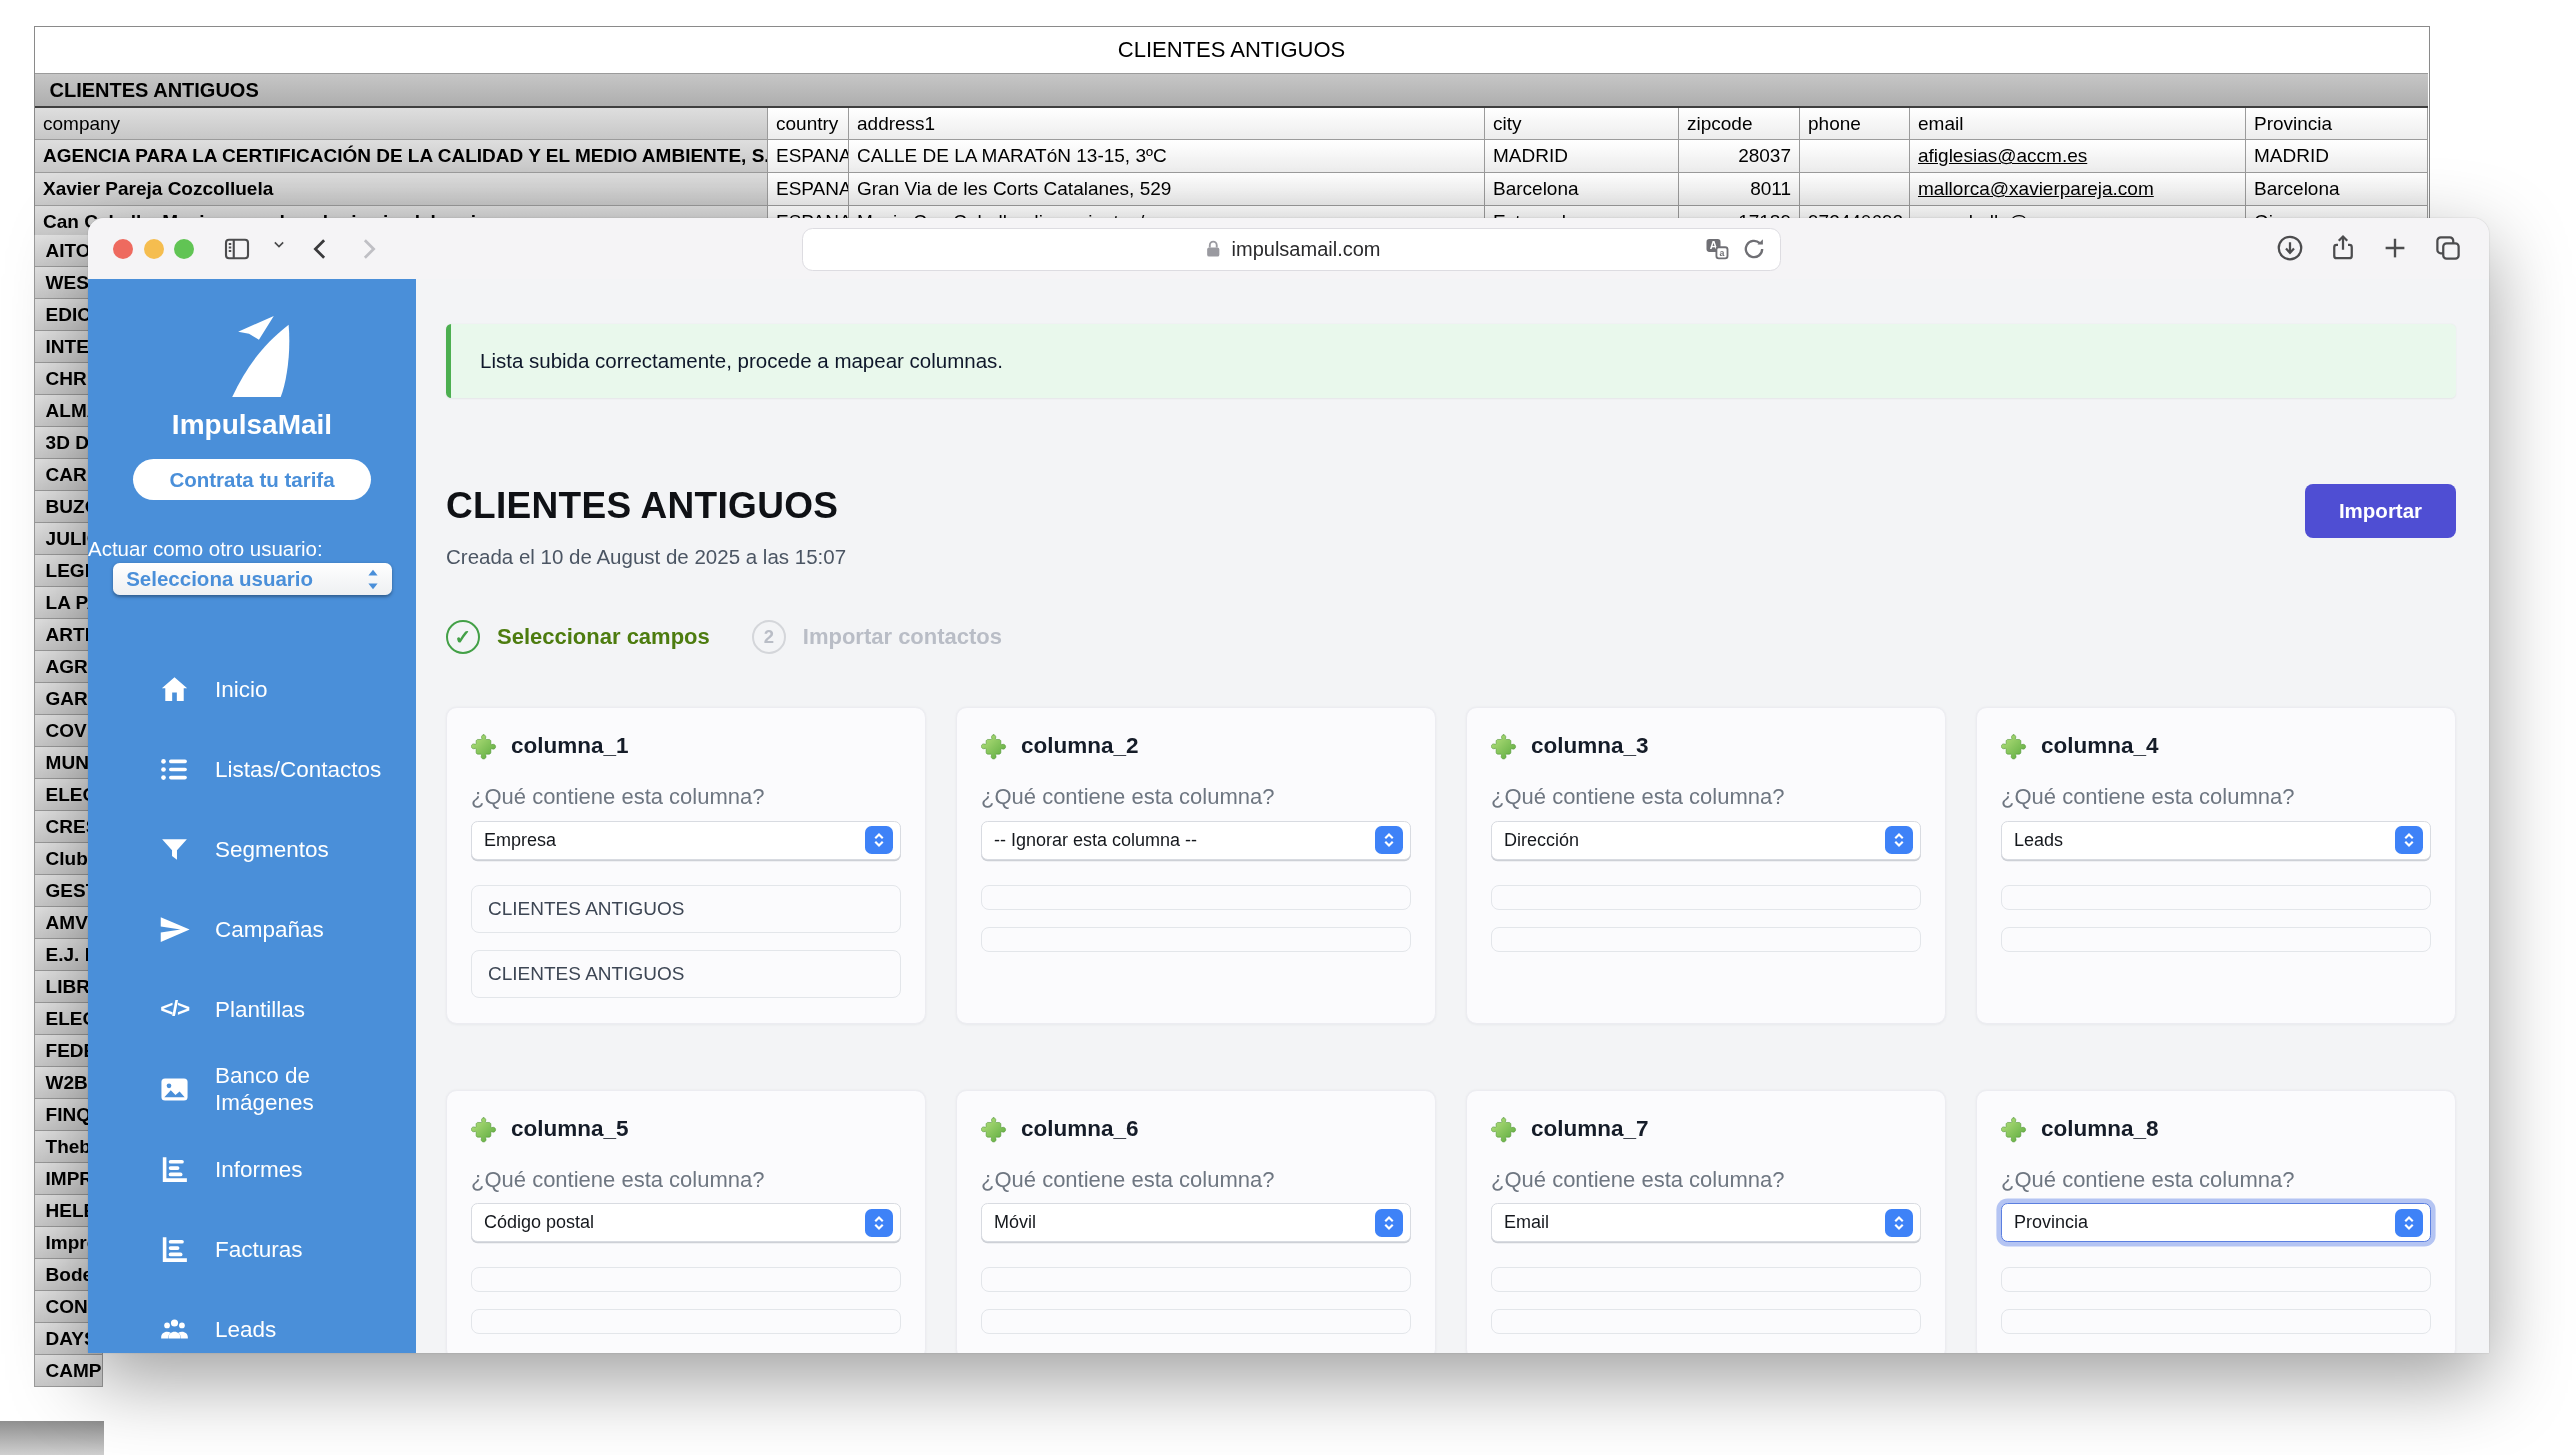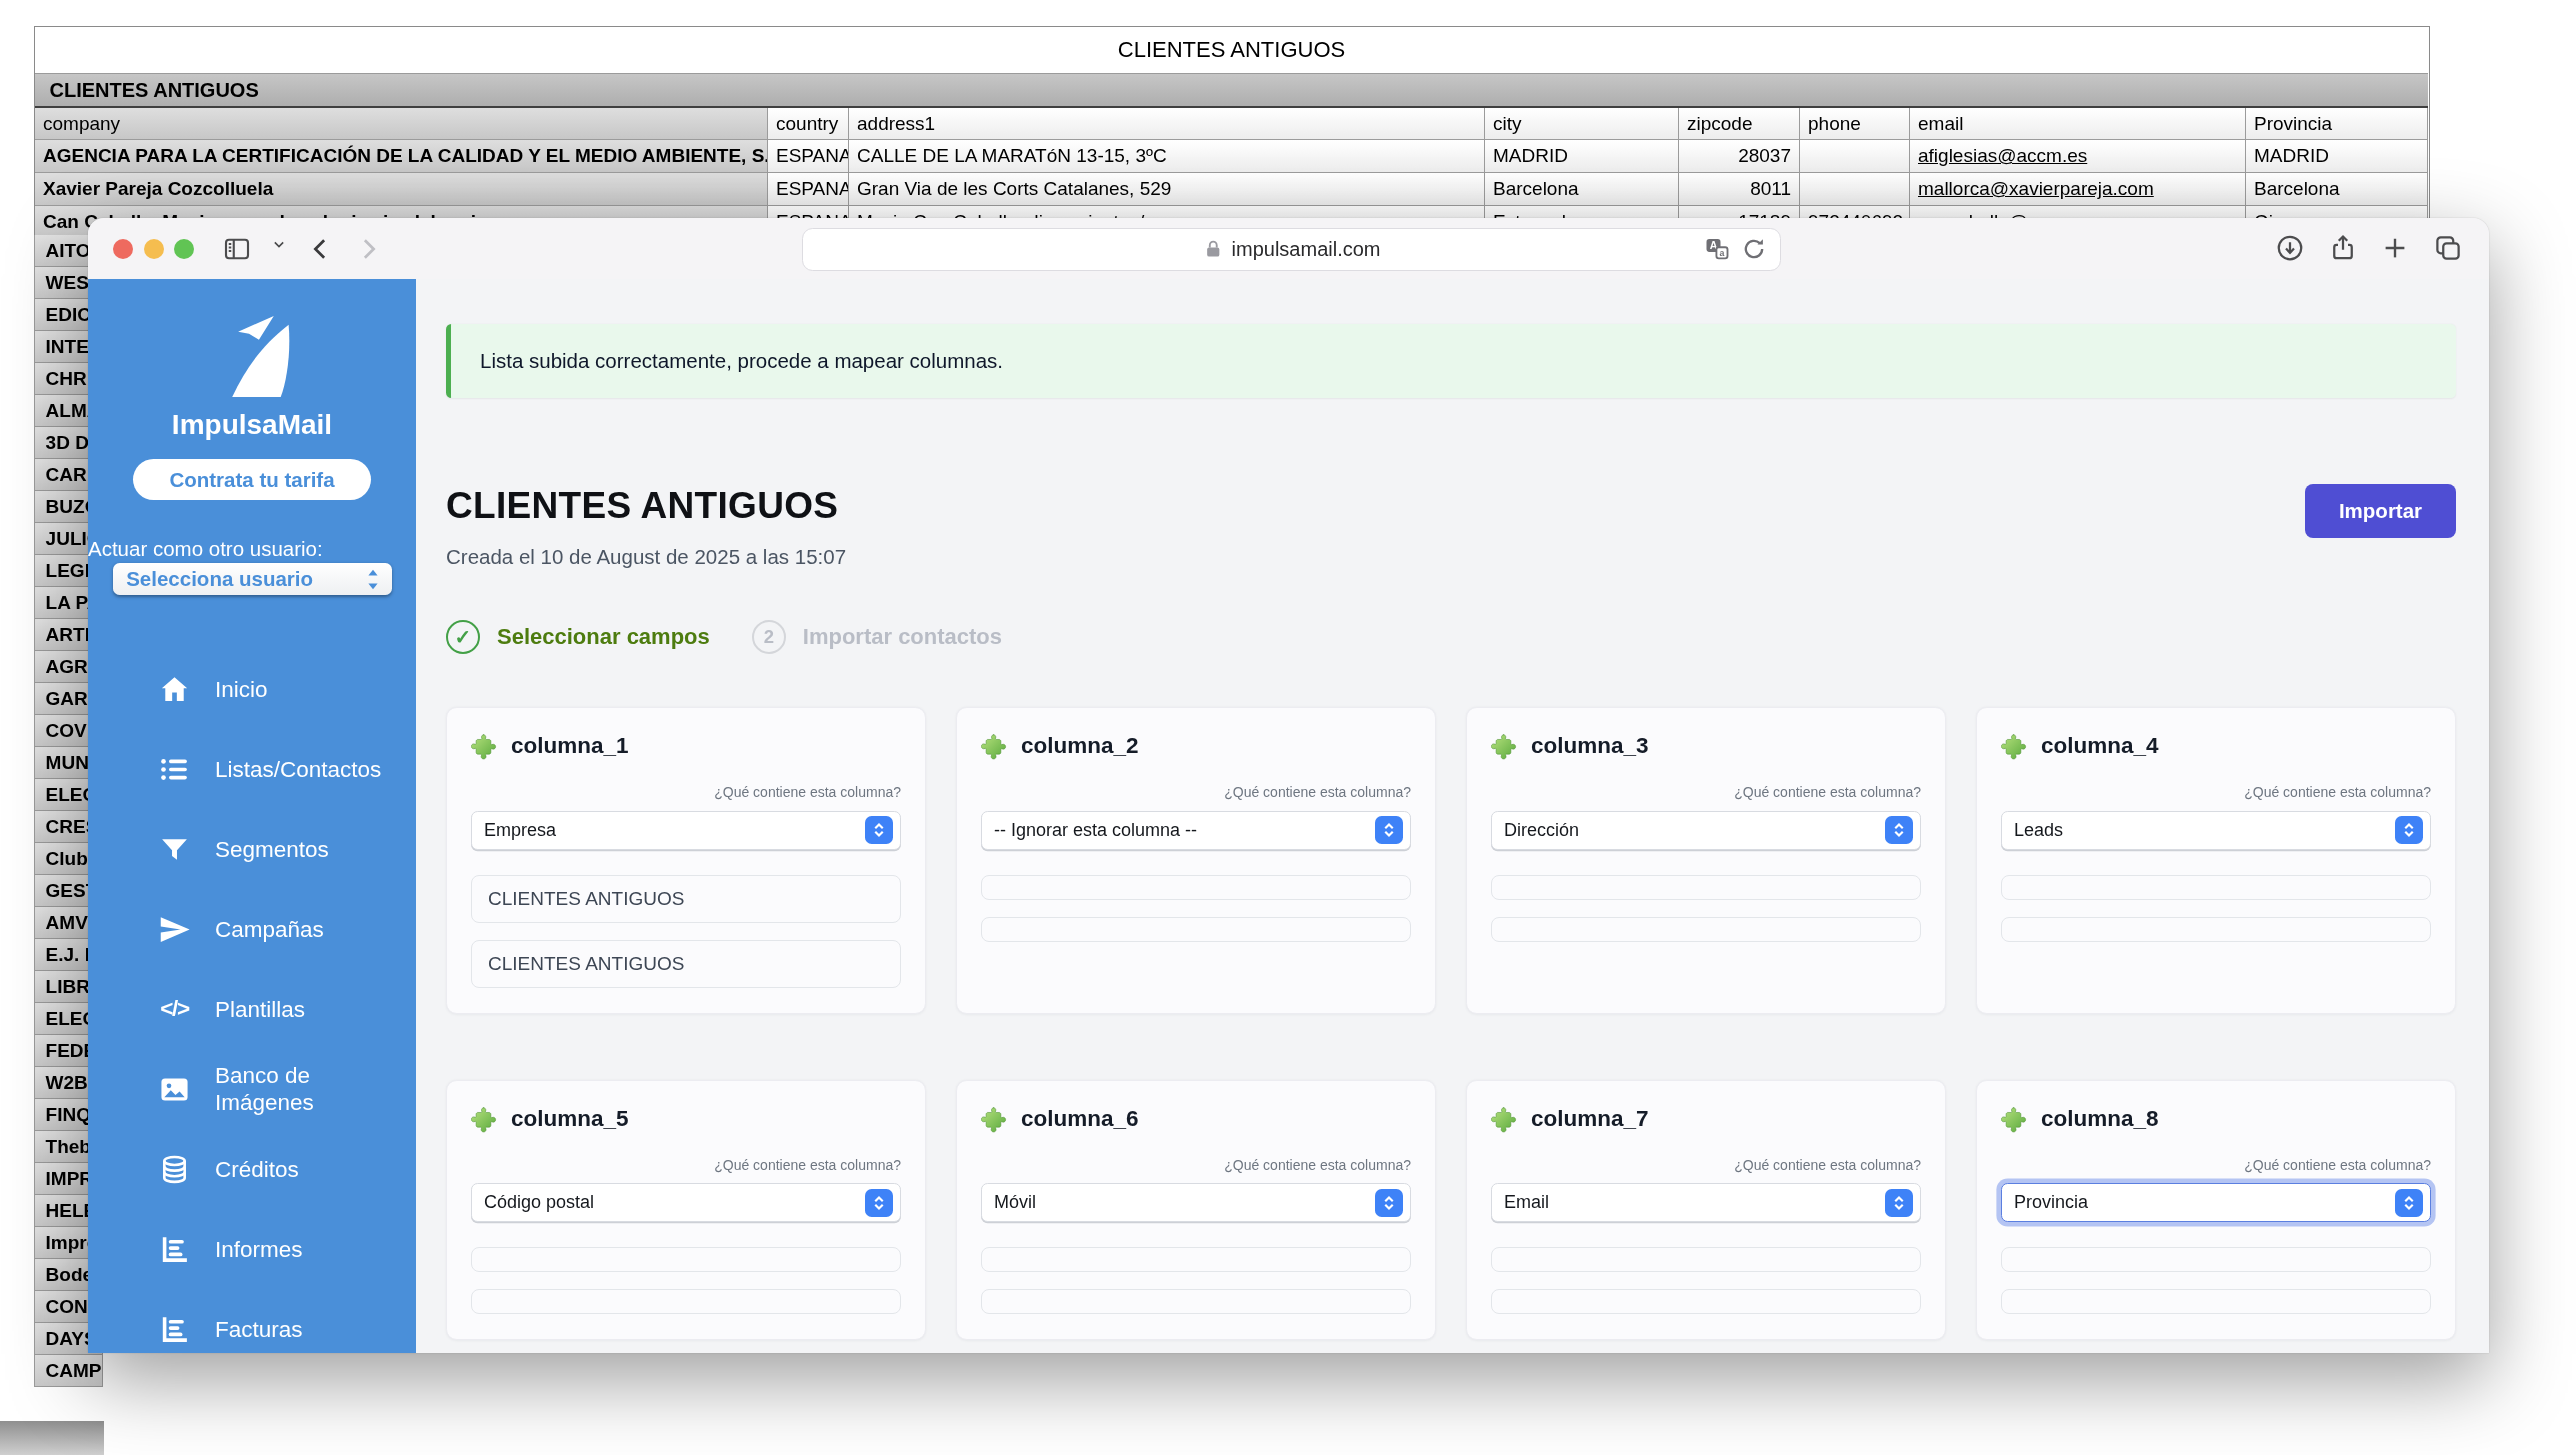--- a/index.html
+++ b/index.html
@@ -149,21 +149,21 @@
     column-gap:30px;row-gap:66px;
   }
   .card{
     background:#fbfbfd;border:0.7px solid #ececf1;border-radius:10.6px;
     box-shadow:0 0.7px 2.6px rgba(20,30,60,.05);
     padding:24px 24px 25px 24px;box-sizing:border-box;
   }
   .card-head{display:flex;align-items:center;gap:12px;}
   .card-head svg{width:28px;height:28px;flex:none;}
   .card-title{font-size:22.5px;font-weight:800;color:#151c28;}
-  .card-q{margin-top:24px;font-size:14px;color:#6e7681;text-align:right;}
+  .card-q{margin-top:24px;font-size:22px;color:#6e7681;}
   .cselect{
     margin-top:10.6px;height:37px;background:#fff;
     border:0.7px solid #d8dbe1;border-radius:6.6px;
     box-shadow:0 1.3px 0 rgba(120,128,140,.35);
     display:flex;align-items:center;padding:0 6.6px 0 12px;
     font-size:18px;color:#15181d;position:relative;
   }
   .cselect .grow{flex:1;overflow:hidden;white-space:nowrap;}
   .stepper{
     width:28px;height:28px;border-radius:6.6px;background:#3e82f7;flex:none;
@@ -423,31 +423,20 @@
             <svg viewBox="0 0 24 24">
               <rect x="2.5" y="4" width="19" height="16" rx="2.6" fill="#fff"></rect>
               <circle cx="8" cy="9.3" r="1.7" fill="#4a8fd9"></circle>
               <path d="M4.6 17.6l4.7-5 3.4 3.4 3-2.6 3.7 4.2z" fill="#4a8fd9"></path>
             </svg>
           </span>
           <span class="nlabel">Banco de Imágenes</span>
         </div>
         <div class="nav-item">
           <span class="nicon">
-            <svg viewBox="0 0 24 24" fill="none" stroke="#fff" stroke-width="1.9">
-              <ellipse cx="12" cy="5.8" rx="7.4" ry="2.9"></ellipse>
-              <path d="M4.6 5.8v4.1c0 1.6 3.3 2.9 7.4 2.9s7.4-1.3 7.4-2.9V5.8"></path>
-              <path d="M4.6 9.9v4.1c0 1.6 3.3 2.9 7.4 2.9s7.4-1.3 7.4-2.9V9.9"></path>
-              <path d="M4.6 14v4.1c0 1.6 3.3 2.9 7.4 2.9s7.4-1.3 7.4-2.9V14"></path>
-            </svg>
-          </span>
-          <span class="nlabel">Créditos</span>
-        </div>
-        <div class="nav-item">
-          <span class="nicon">
             <svg viewBox="0 0 24 24" fill="#fff">
               <path d="M3.5 3h2.6v15.4H21V21H3.5z"></path>
               <rect x="7.8" y="5" width="11" height="2.7" rx="1.35"></rect>
               <rect x="7.8" y="9.6" width="7.8" height="2.7" rx="1.35"></rect>
               <rect x="7.8" y="14.2" width="10" height="2.7" rx="1.35"></rect>
             </svg>
           </span>
           <span class="nlabel">Informes</span>
         </div>
         <div class="nav-item">

